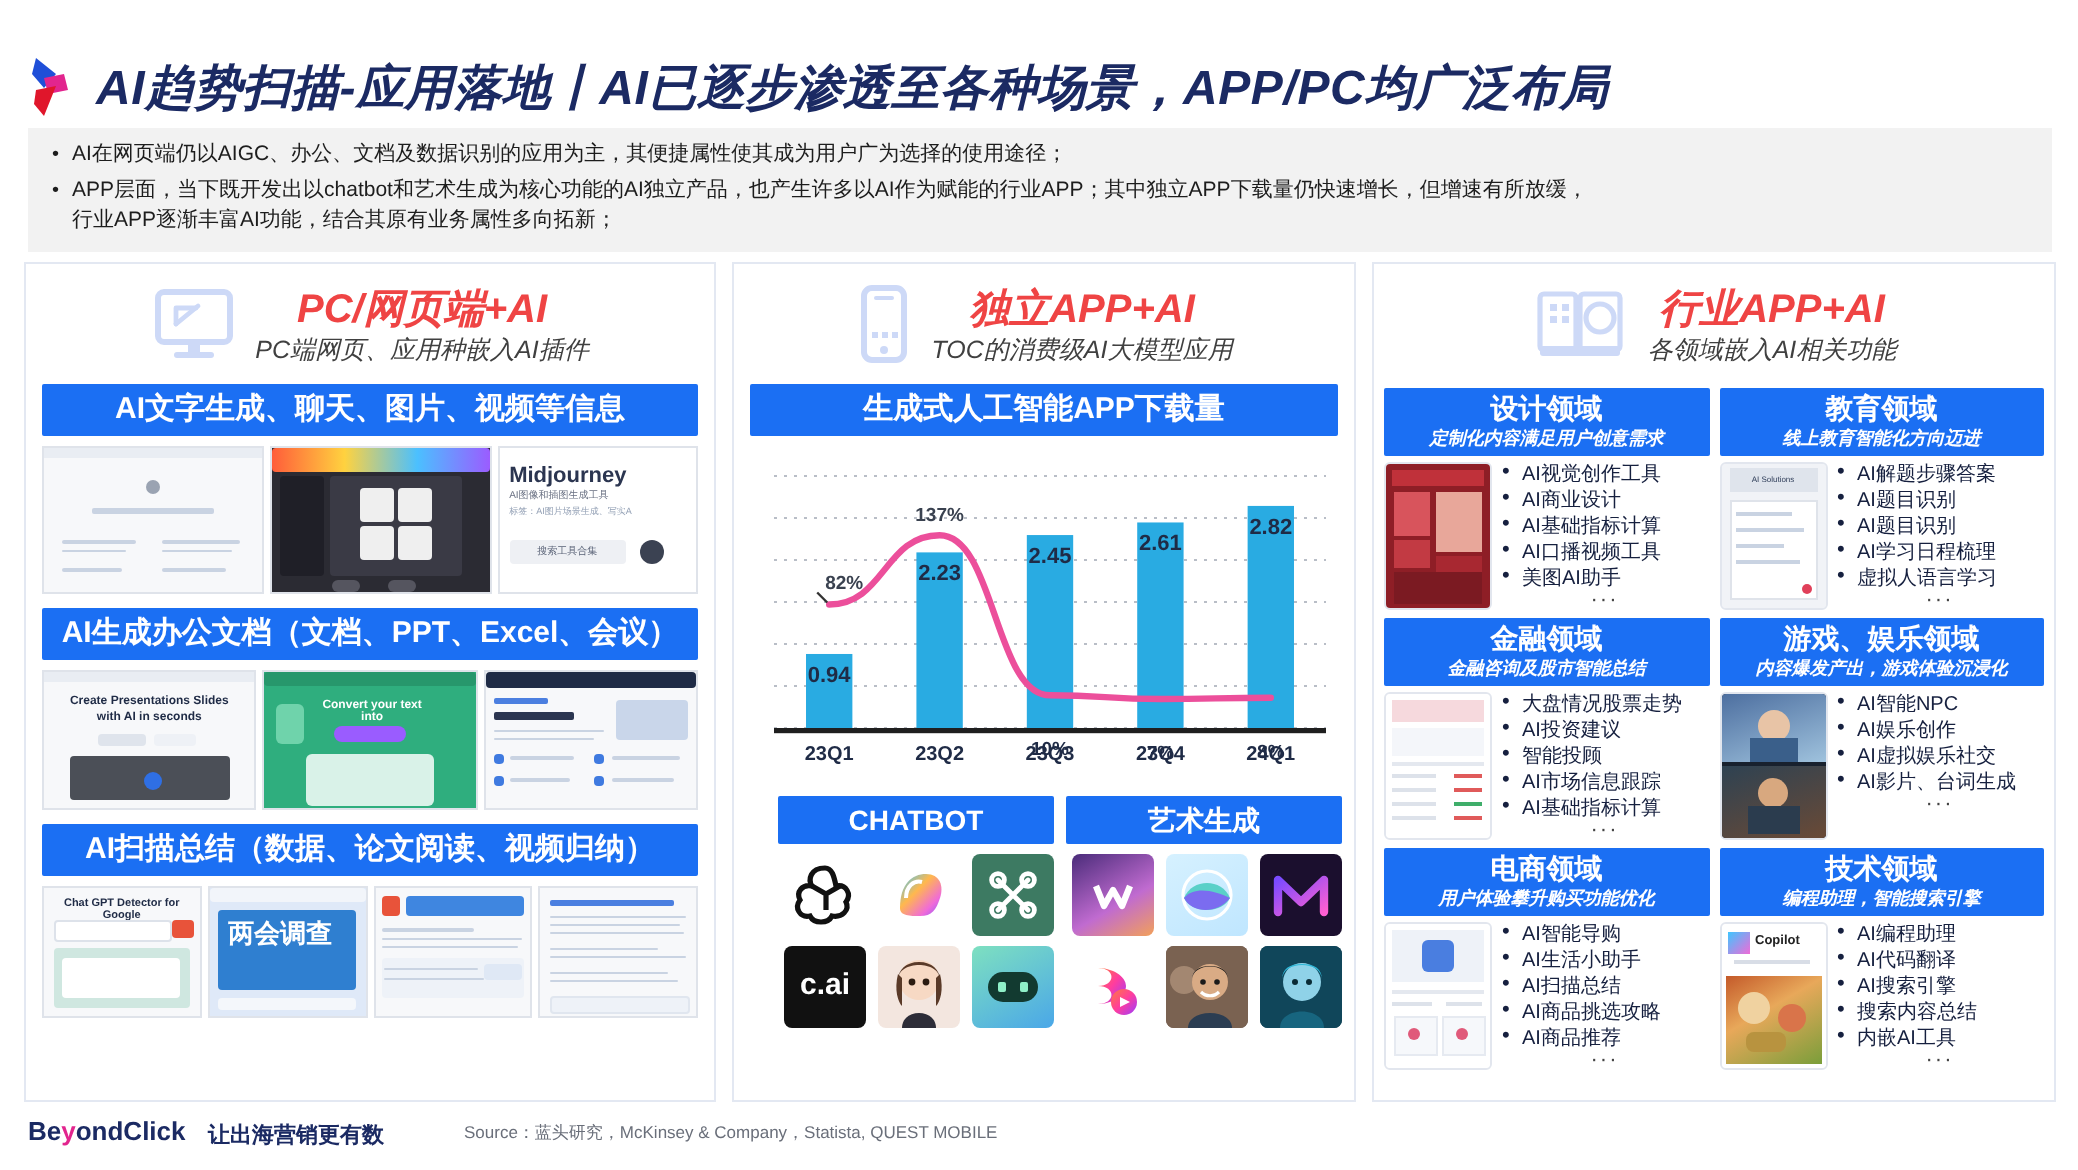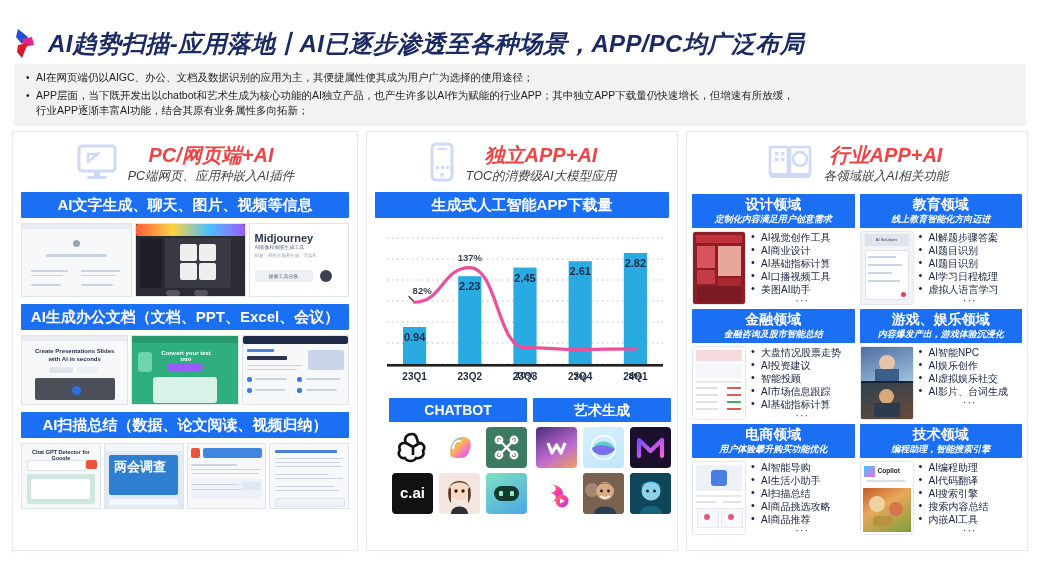--- a/index.html
+++ b/index.html
@@ -620,13 +620,18 @@
                   </ul>
                   <div class="dots-more">···</div>
                 </div>
               </div>
             </div>
           </div>
         </div>
     </div>
   </div>
 
+  <div class="footer">
+    <div class="brand"><span>Be</span><span class="acc">y</span><span>ondClick</span></div>
+    <div class="brand-zh">让出海营销更有数</div>
+    <div class="source">Source：蓝头研究，McKinsey &amp; Company，Statista, QUEST MOBILE</div>
+  </div>
 </div>
 
 </body></html>

